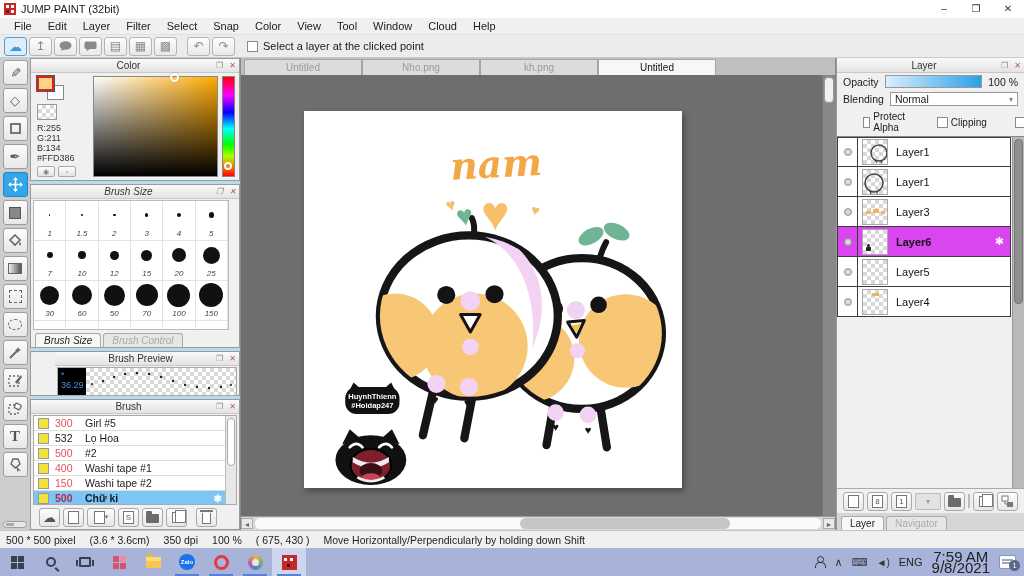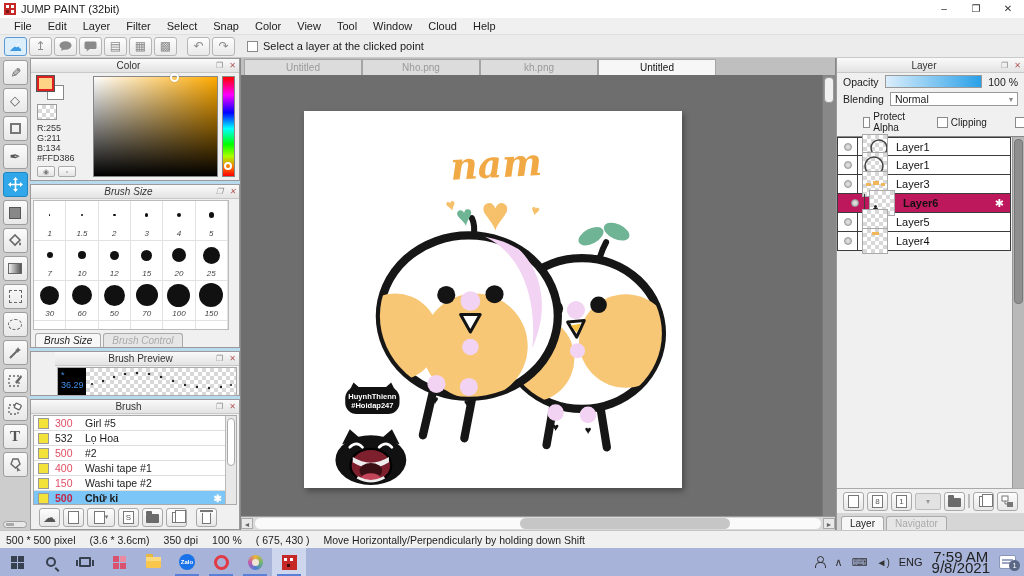--- a/index.html
+++ b/index.html
@@ -129,23 +129,23 @@
   
   .rightpanel { width:188px; flex:0 0 auto; display:flex; flex-direction:column; background:#f0f0f0; border-left:1px solid #9a9a9a;}
   .lp-hd { height:15px; }
   .lp-row { display:flex; align-items:center; padding:2px 6px; gap:6px; font-size:10.5px; flex:0 0 auto;}
   .op-slider { flex:1; height:13px; border:1px solid #999; background:linear-gradient(90deg,#dbeefc,#29a0e8); }
   .blend-select { flex:1; height:14px; background:#fff; border:1px solid #999; display:flex; align-items:center; padding:0 4px; font-size:10.5px; justify-content:space-between; color:#222;}
   .blend-select .arr { color:#888; font-size:8px; }
   .lp-checks { display:flex; gap:8px; padding:3px 6px; font-size:10px; flex:0 0 auto; }
   .lp-check { display:flex; align-items:center; gap:3px;padding-left:20px; }
   .layer-list { flex:1; background:#f0f0f0; border-top:1px solid #888; position:relative; min-height:0; padding-right:13px;}
-  .layer-row { height:19px; background:#fff; border:1px solid #3c3c3c; border-top:none; display:flex; align-items:center; }
+  .layer-row { height:30px; background:#fff; border:1px solid #3c3c3c; border-top:none; display:flex; align-items:center; }
   .layer-row:first-child { border-top:1px solid #3c3c3c; }
-  .layer-row.sel { background:#be185d;padding-left:7px; }
+  .layer-row.sel { background:#d946ef; }
   .lr-vis { width:20px; display:flex; justify-content:center; border-right:1px solid #3c3c3c; align-self:stretch; align-items:center;}
   .vis-dot { width:8px; height:8px; border-radius:50%; background:radial-gradient(#e8e8e8,#b5b5b5); border:1px solid #999;}
   .lr-thumb { width:26px; height:26px; border:1px solid #aaa; margin-left:4px; flex:0 0 auto; }
   .lr-name { margin-left:8px; font-size:11px; color:#111;}
   .layer-row.sel .lr-name { font-weight:bold; }
   .lr-gear { margin-left:auto; margin-right:6px; color:#fff; font-size:11px;}
   .ll-scroll { position:absolute; right:0; top:0; bottom:0; width:12px; background:#b9b9b9; border-left:1px solid #999;}
   .ll-scroll .thumb { position:absolute; top:2px; left:1px; width:9px; height:165px; background:#8f8f8f; border-radius:4px; border:1px solid #777;}
   .lp-tools { height:25px; display:flex; align-items:center; gap:3px; padding-left:6px; background:#f0f0f0; border-top:1px solid #aaa; flex:0 0 auto;}
   .lp-drop { width:26px; height:17px; background:#e2e2e2; border:1px solid #bbb; border-radius:2px; color:#999; font-size:8px; text-align:center; line-height:16px;}

